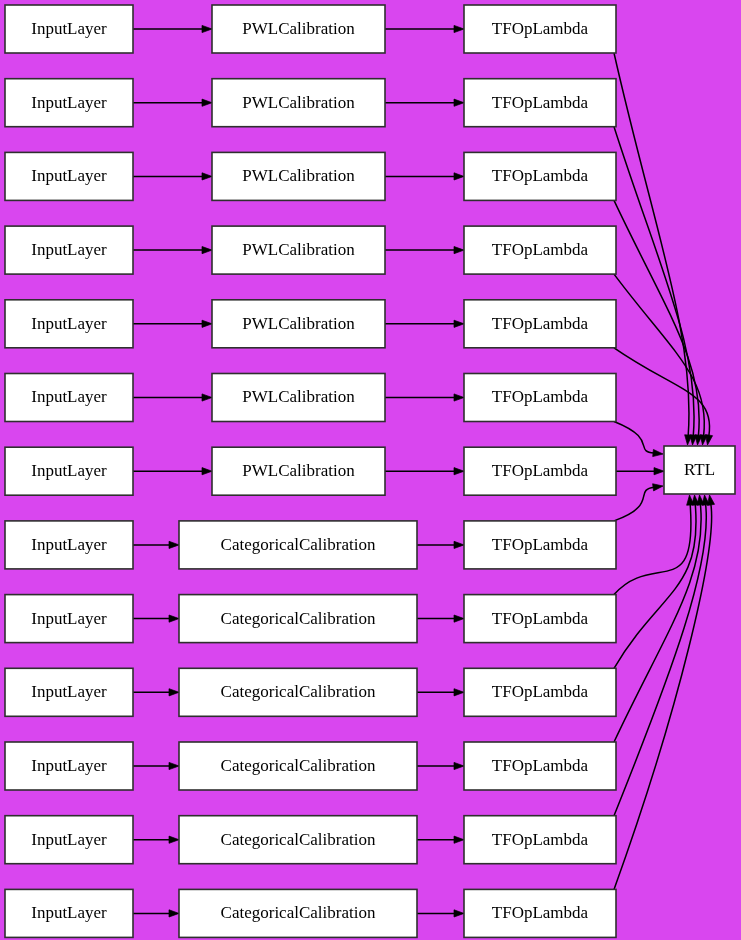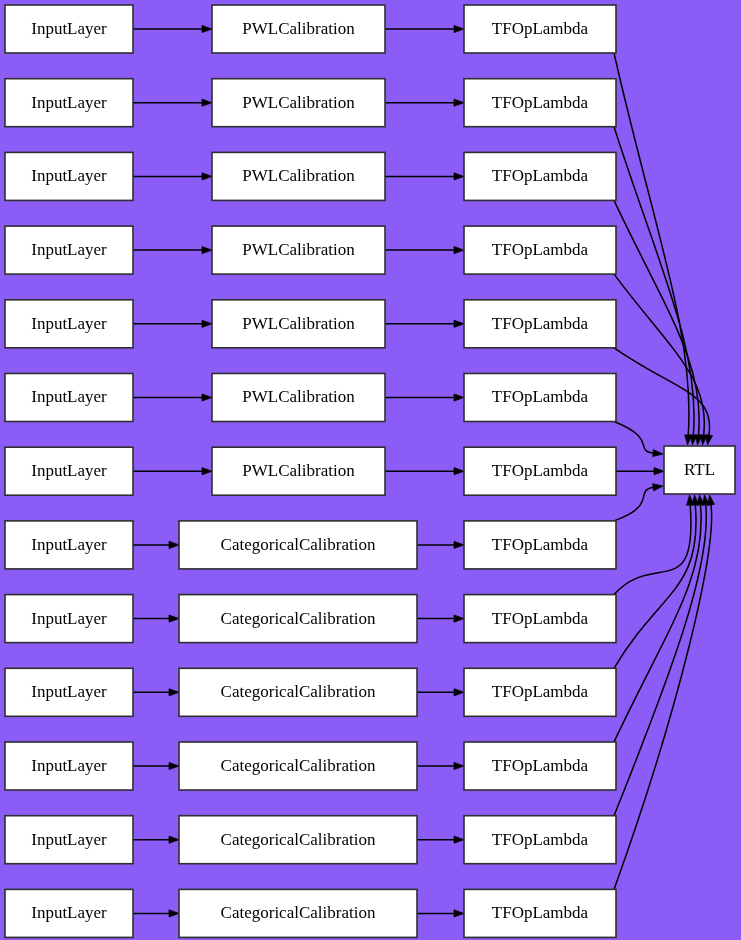--- a/index.html
+++ b/index.html
@@ -4,21 +4,21 @@
 <style>
   html, body {
     margin: 0;
     padding: 0;
     background: #ffffff;
   }
   #diagram-root {
     position: relative;
     width: 741px;
     height: 940px;
-    background: #8b5cf6;
+    background: #d946ef;
     font-family: "Liberation Serif", "DejaVu Serif", serif;
     overflow: hidden;
   }
   svg#graph {
     display: block;
     width: 741px;
     height: 940px;
   }
   .node-box {
     fill: #ffffff;

